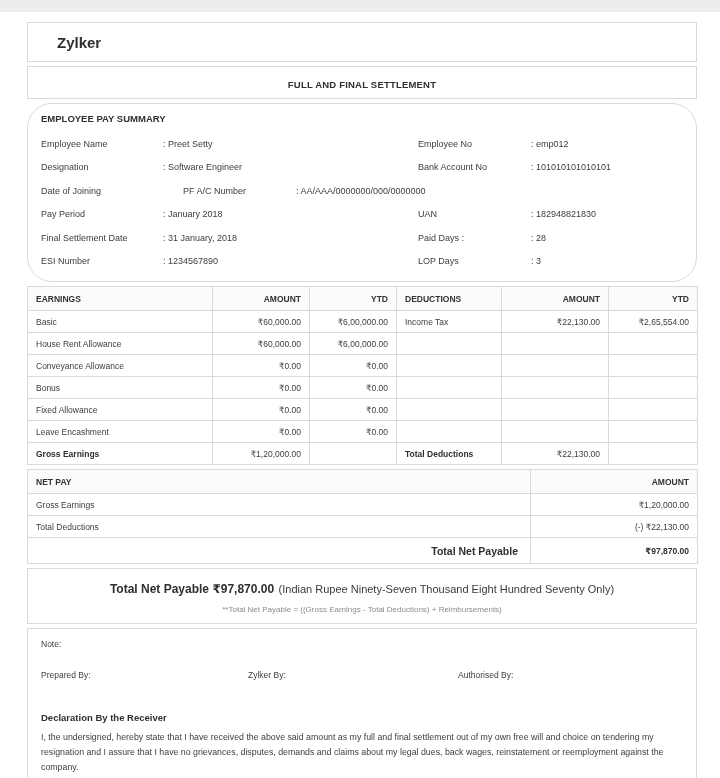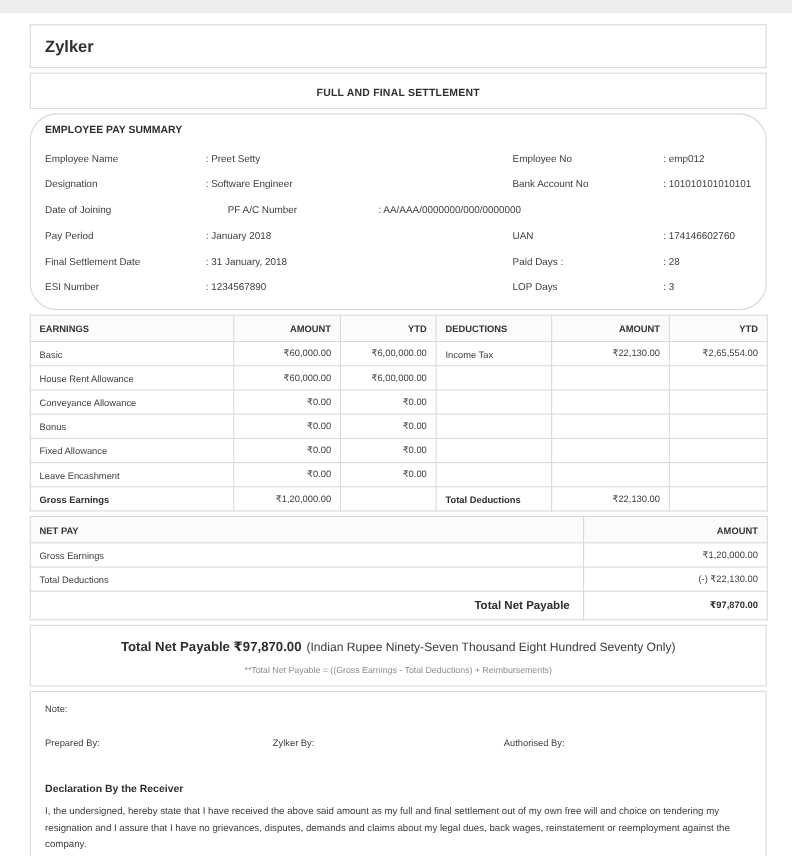--- a/index.html
+++ b/index.html
@@ -3,31 +3,31 @@
 <meta charset="utf-8">
 <style>
   * { box-sizing: border-box; margin: 0; padding: 0; }
   html, body { width: 720px; height: 778px; background: #ffffff; overflow: hidden;
     font-family: "Liberation Sans", "DejaVu Sans", sans-serif; color: #3d3d3d; }
   .top-strip { position: absolute; top: 0; left: 0; width: 720px; height: 12px; background: #ededed; }
   #doc { position: absolute; left: 27px; top: 22px; width: 670px; }
   .box { border: 1px solid #d9d9d9; background: #fff; margin-bottom: 4px; }
 
   
-  .company-box { padding: 11px 13px 10px; }
+  .company-box { padding: 11px 29px 10px; }
   .company-name { font-size: 15px; font-weight: bold; color: #2f2f2f; }
 
   
   .title-box { padding: 7px 0 6px; text-align: center; }
   .doc-title { font-size: 9.5px; font-weight: bold; color: #2f2f2f; letter-spacing: .2px; }
 
   
   .summary-box { padding: 9px 13px 8px; border-radius: 25px; }
   .summary-heading { font-size: 9.5px; font-weight: bold; color: #2f2f2f; margin-bottom: 8px; }
-  .frow { display: flex; height: 23.5px; align-items: center; font-size: 9px; gap: 24px; }
+  .frow { display: flex; height: 23.5px; align-items: center; font-size: 9px; }
   .fl  { width: 122px; }
   .fv  { width: 235px; }
   .frl { width: 113px; margin-left: 20px; }
   .frv { flex: 1; }
   .fv::before, .frv::before { content: ": "; white-space: pre; }
 
   
   table { border-collapse: collapse; table-layout: fixed; width: 670px; background: #fff; }
   th, td { border: 1px solid #d9d9d9; font-size: 8.5px; padding: 5px 8px; color: #3d3d3d;
     overflow: hidden; white-space: nowrap; text-align: left; height: 22px; }
@@ -88,21 +88,21 @@
     </div>
     <div class="frow">
       <span class="fl">Date of Joining</span>
       <span class="frl">PF A/C Number</span>
       <span class="frv">AA/AAA/0000000/000/0000000</span>
     </div>
     <div class="frow">
       <span class="fl">Pay Period</span>
       <span class="fv">January 2018</span>
       <span class="frl">UAN</span>
-      <span class="frv">174146602760</span>
+      <span class="frv">182948821830</span>
     </div>
     <div class="frow">
       <span class="fl">Final Settlement Date</span>
       <span class="fv">31 January, 2018</span>
       <span class="frl">Paid Days :</span>
       <span class="frv">28</span>
     </div>
     <div class="frow">
       <span class="fl">ESI Number</span>
       <span class="fv">1234567890</span>

